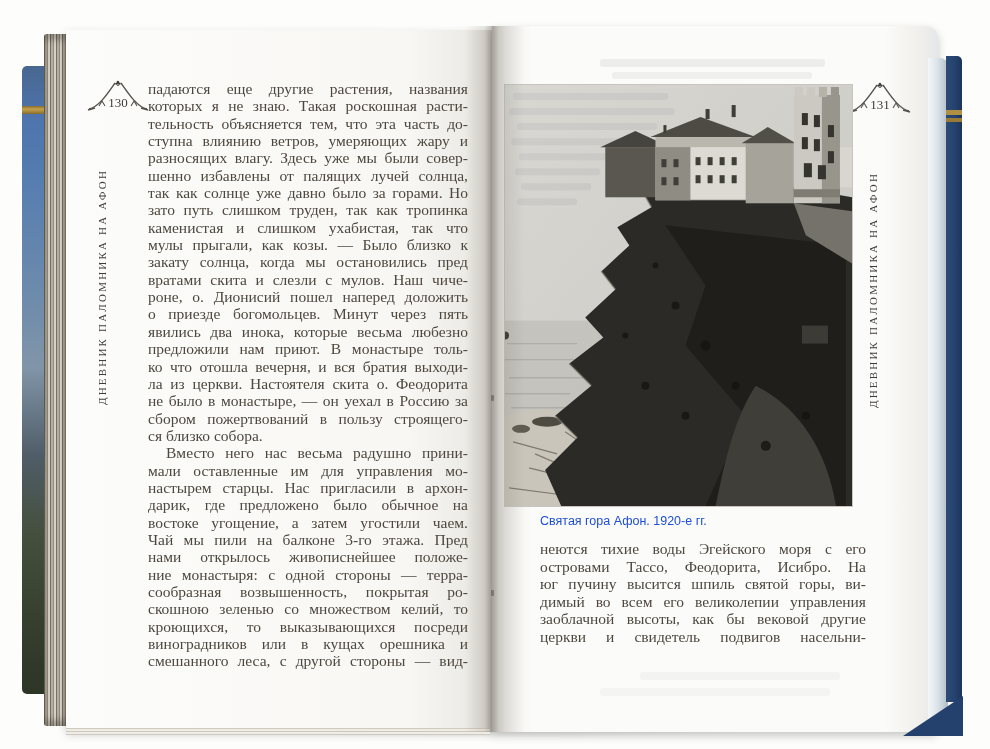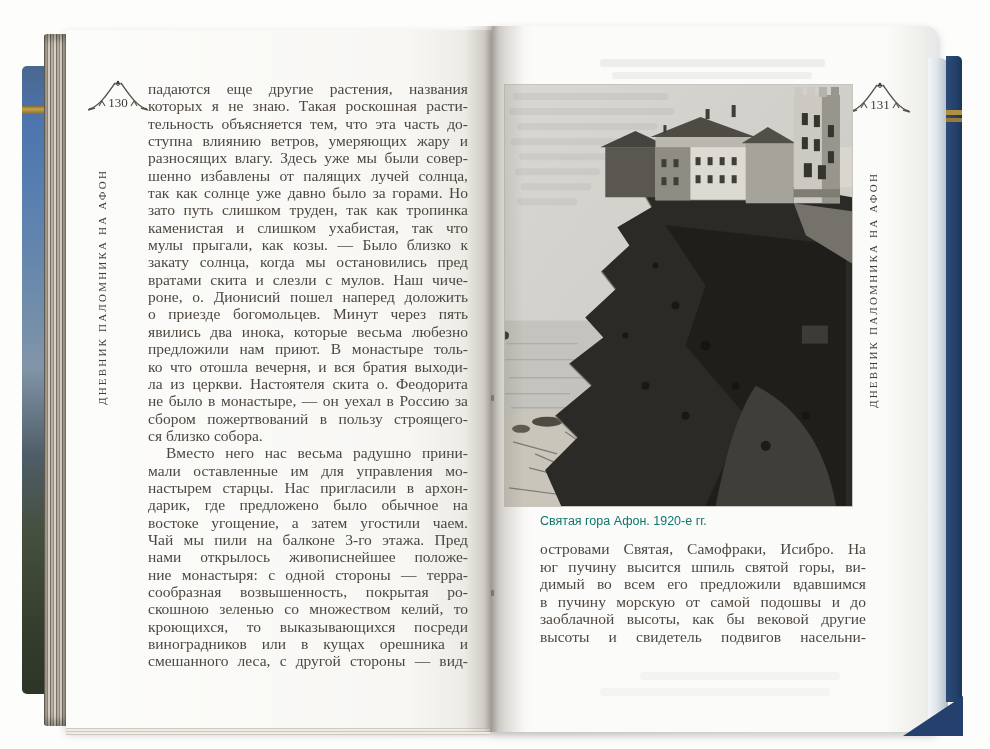--- a/index.html
+++ b/index.html
@@ -46,21 +46,21 @@
   .stitch{position:absolute;width:3px;height:6px;background:#55504a;opacity:.55;border-radius:1px;}
   
   .ornament{position:absolute;width:64px;height:38px;}
   .orn-num{font:13px "Liberation Serif",serif;fill:#3d3a35;}
   .margin-title{position:absolute;writing-mode:vertical-rl;transform:rotate(180deg);
     font:11px "Liberation Serif",serif;letter-spacing:2.2px;color:#413d37;white-space:nowrap;}
   .bodytext{position:absolute;font:15.5px/17.35px "Liberation Serif",serif;color:#4e473f;}
   .tline{text-align:justify;text-align-last:justify;}
   .tline.indent{text-indent:18px;}
   .tline.endpara{text-align-last:left;}
-  .caption{position:absolute;font:12.5px/14px "Liberation Sans",sans-serif;color:#0f766e;}
+  .caption{position:absolute;font:12.5px/14px "Liberation Sans",sans-serif;color:#1d4ed8;}
   .photo{position:absolute;left:505px;top:85px;width:347px;height:421px;
     outline:1px solid #c6c5c0;background:#cfcec9;}
   .ghost{position:absolute;border-radius:3px;background:#8f8f96;pointer-events:none;}
 </style>
 </head>
 <body>
 
 <div class="scene">
 
   <div class="book-shadow"></div>
@@ -270,26 +270,26 @@
         <rect x="288" y="104" width="46" height="8" fill="#7e7c73"></rect>
       </g>
       <rect x="334" y="62" width="12" height="40" fill="#d8d6ce"></rect>
     </g>
   </svg>
 
   <div class="caption" style="left:540px;top:514px;">Святая гора Афон. 1920-е гг.</div>
 
   <div class="bodytext" style="left:540px;top:540px;width:326px;line-height:17.5px;">
     <div>
-        <div class="tline">островами Святая, Самофраки, Исибро. На</div>
+        <div class="tline">неются тихие воды Эгейского моря с его</div>
+        <div class="tline">островами Тассо, Феодорита, Исибро. На</div>
         <div class="tline">юг пучину высится шпиль святой горы, ви-</div>
-        <div class="tline">димый во всем его предложили вдавшимся</div>
-        <div class="tline">в пучину морскую от самой подошвы и до</div>
+        <div class="tline">димый во всем его великолепии управления</div>
         <div class="tline">заоблачной высоты, как бы вековой другие</div>
-        <div class="tline">высоты и свидетель подвигов насельни-</div>
+        <div class="tline">церкви и свидетель подвигов насельни-</div>
       </div>
   </div>
 
   <div class="ghost" style="left:640px;top:672px;width:200px;height:8px;opacity:.07;"></div>
   <div class="ghost" style="left:600px;top:688px;width:230px;height:8px;opacity:.06;"></div>
 
   <div class="gutter"></div>
   <div class="stitch" style="left:491px;top:395px;"></div>
   <div class="stitch" style="left:491px;top:590px;"></div>
 

